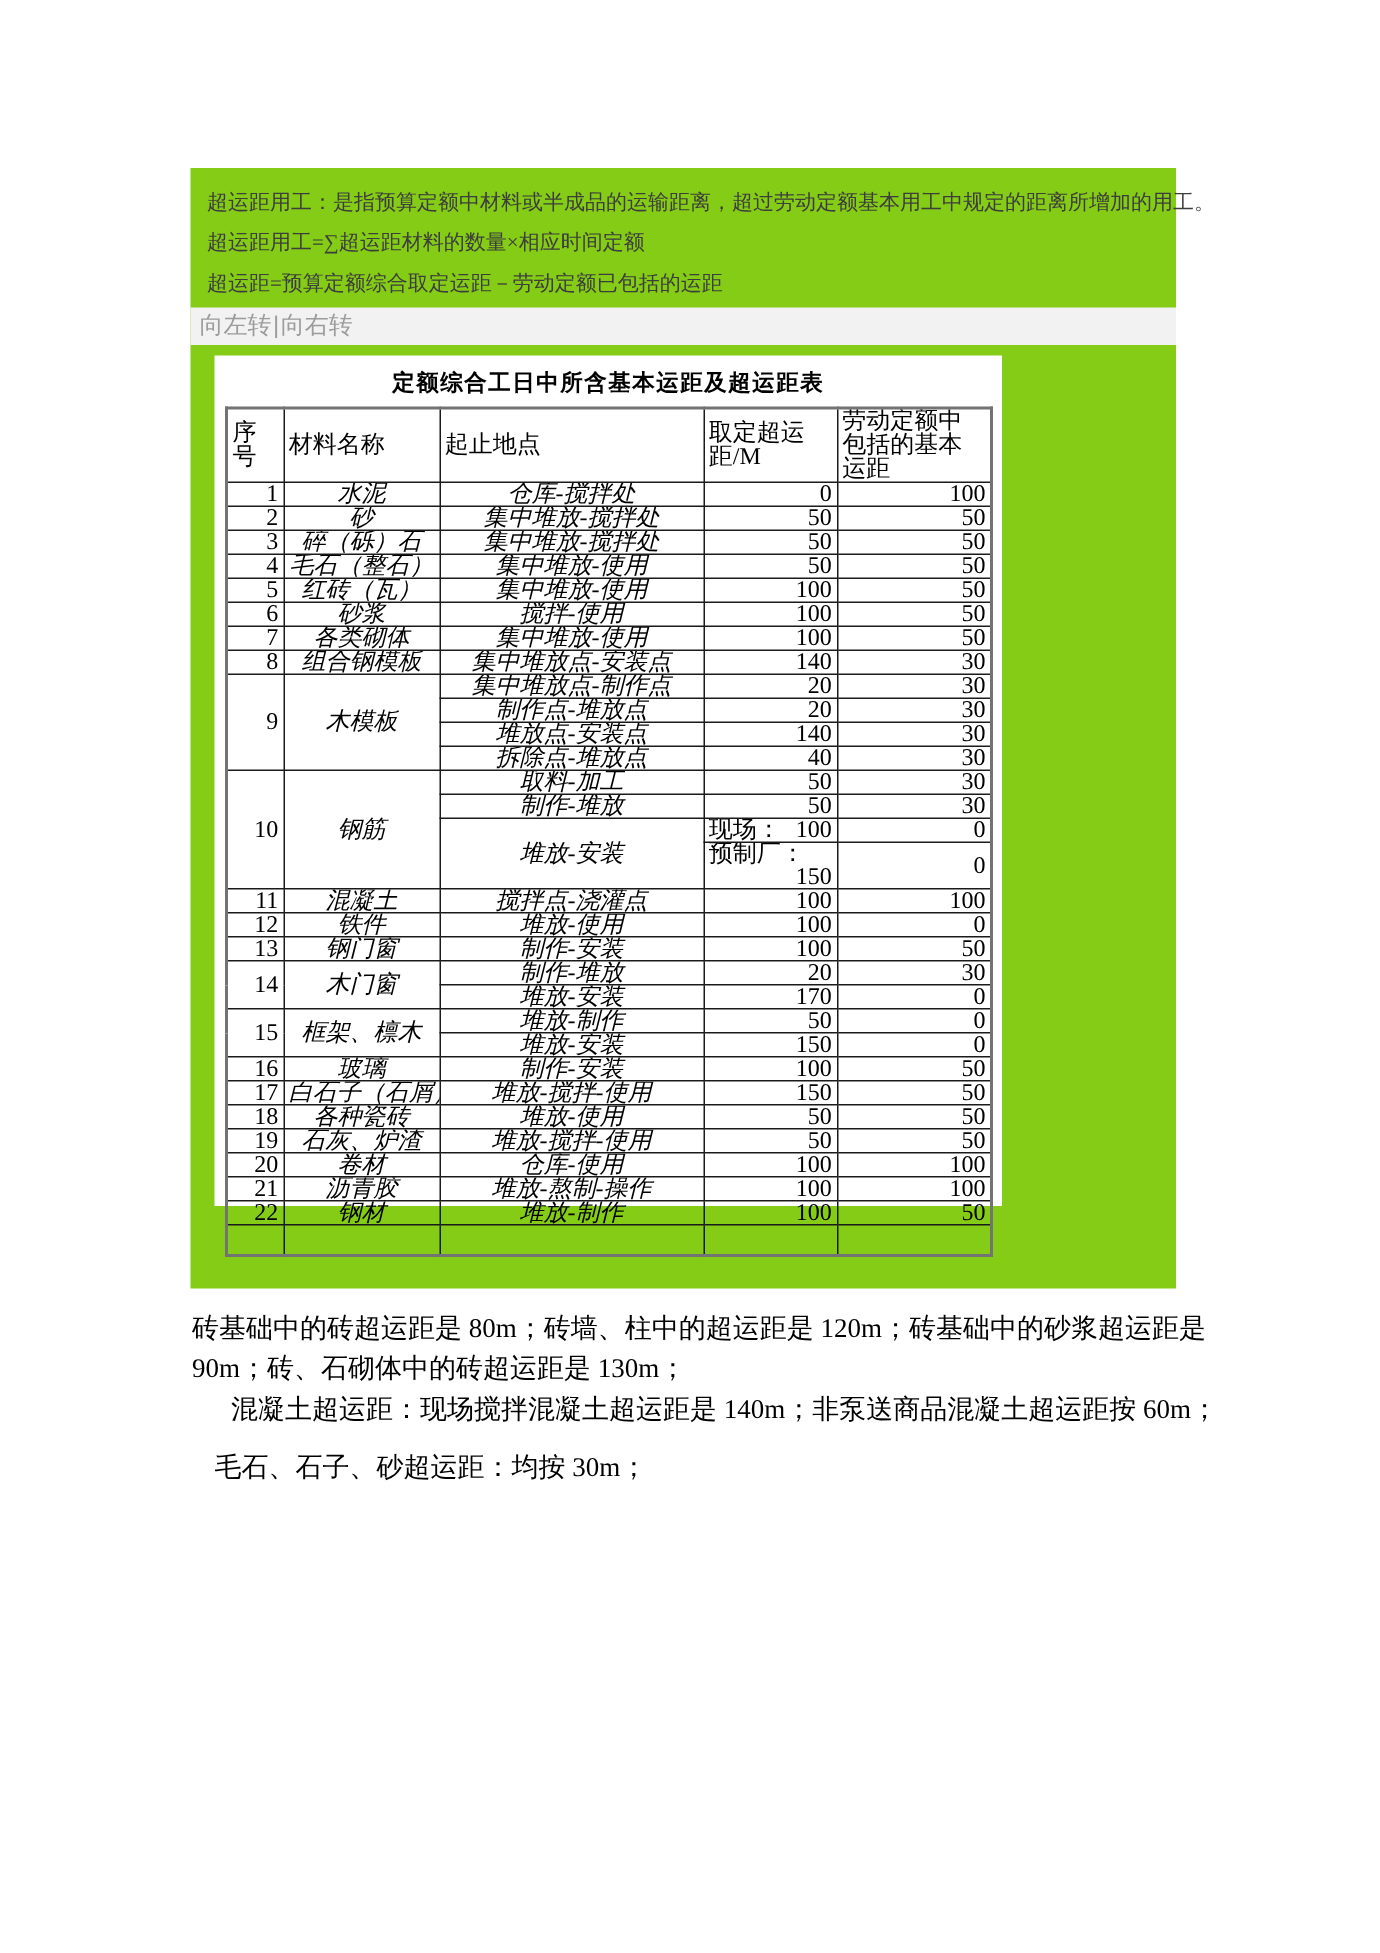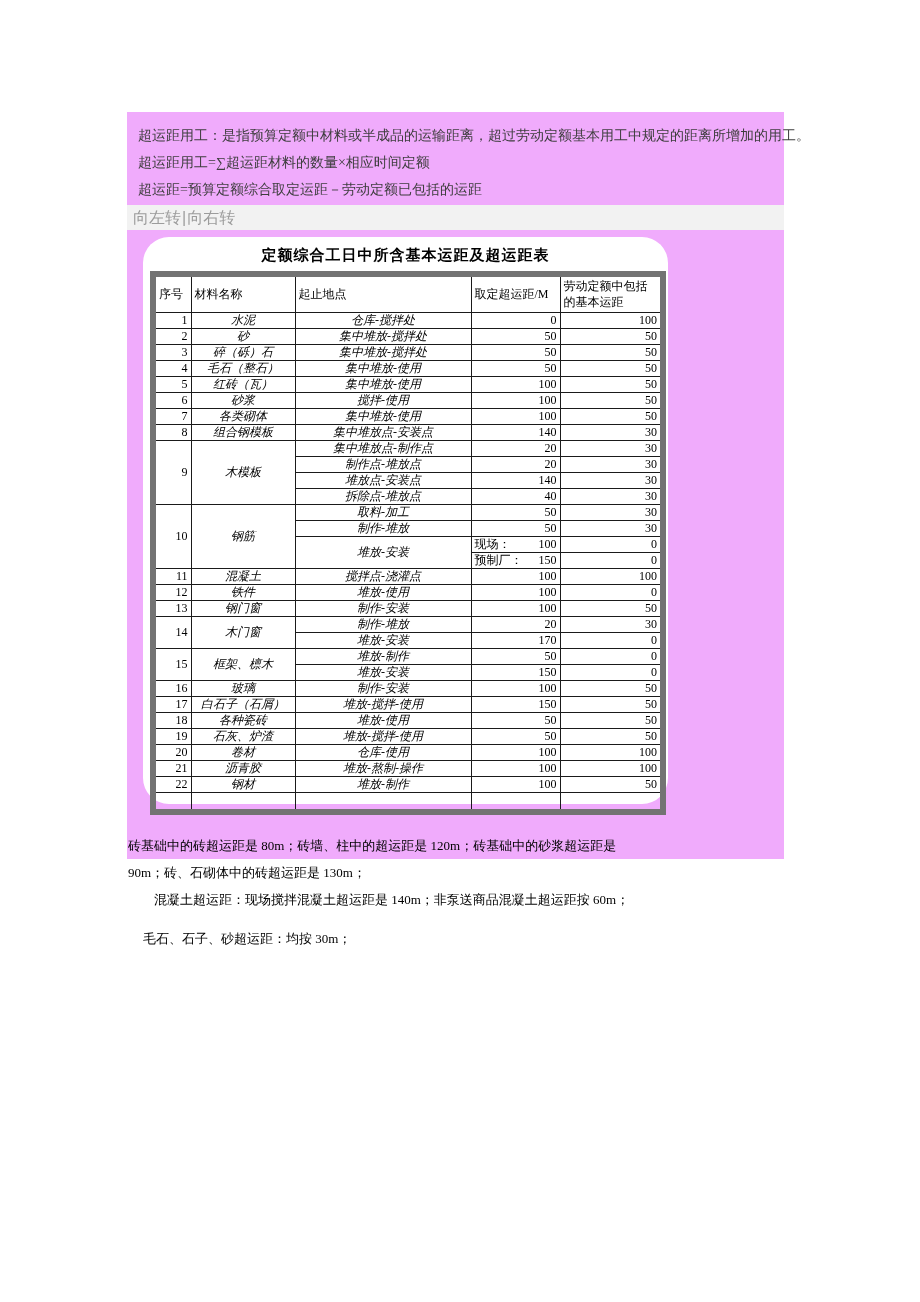--- a/index.html
+++ b/index.html
@@ -1,63 +1,62 @@
 <!DOCTYPE html>
 <html><head>
 <meta charset="utf-8">
 <style>
   * { margin:0; padding:0; box-sizing:border-box; }
   html,body { width:920px; height:1302px; background:#ffffff; overflow:hidden; }
   body { position:relative; font-family:"Liberation Serif","DejaVu Serif",serif; color:#000; }
 
   .highlight-block {
     position:absolute; left:127px; top:112px; width:657px; height:747px;
-    background:#f0abfc;
+    background:#84cc16;
   }
   .intro { padding:10px 12px 0 11px; font-size:14px; line-height:27px; color:#3d3d3d; }
   .intro div { white-space:nowrap; }
 
   .toolbar {
     position:absolute; left:0; top:93px; width:657px; height:25px;
     background:#f2f2f2; font-family:"Liberation Sans","DejaVu Sans",sans-serif;
     font-size:16px; color:#9c9c9c; line-height:25px; padding-left:6px;
   }
   .toolbar span { cursor:pointer; }
   .toolbar .sep { margin:0 1px; }
 
   .table-image {
     position:absolute; left:16px; top:125px; width:525px; height:567px;
     background:#ffffff;
-    border-radius:26px;
   }
   .img-title {
     margin-top:9px; text-align:center; font-size:15px; font-weight:bold;
     font-family:"Liberation Sans","DejaVu Sans",sans-serif; letter-spacing:1px;
   }
   table.quota {
     margin:6px 0 0 7px; border-collapse:collapse; table-layout:fixed;
-    width:510px; font-size:12px; border:6px solid #737373;
+    width:510px; font-size:16px; border:2px solid #737373;
   }
   table.quota th, table.quota td {
     border:1px solid #1a1a1a; padding:0 3px; height:16px; line-height:15px;
     overflow:hidden; white-space:nowrap; font-weight:normal; vertical-align:middle;
   }
   table.quota thead th { height:38px; text-align:left; white-space:normal; line-height:16px; }
   td.col0, td.col3, td.col4 { text-align:right; }
   td.col1, td.col2 { text-align:center;font-style:italic; }
   td.col3 { padding-right:9px; }
   td.col4 { padding-right:5px; }
   td.split { display:table-cell; }
   td.split .lbl { float:left;text-align:center; }
   td.split .num { float:right; }
   tr.empty-row td { height:20px; }
 
   .bottom-text {
-    position:absolute; left:128px; top:832px; width:672px;
-    font-size:13px; line-height:27px; color:#000;
+    position:absolute; left:128px; top:872px; width:672px;
+    font-size:18px; line-height:27px; color:#000;
   }
   .bottom-text div { white-space:nowrap; }
   .bottom-text .indent-2 { padding-left:26px; }
   .bottom-text .indent-1 { padding-left:15px;margin-top:12px; }
 </style>
 </head>
 <body>
 
 <div class="highlight-block">
   <div class="intro">

